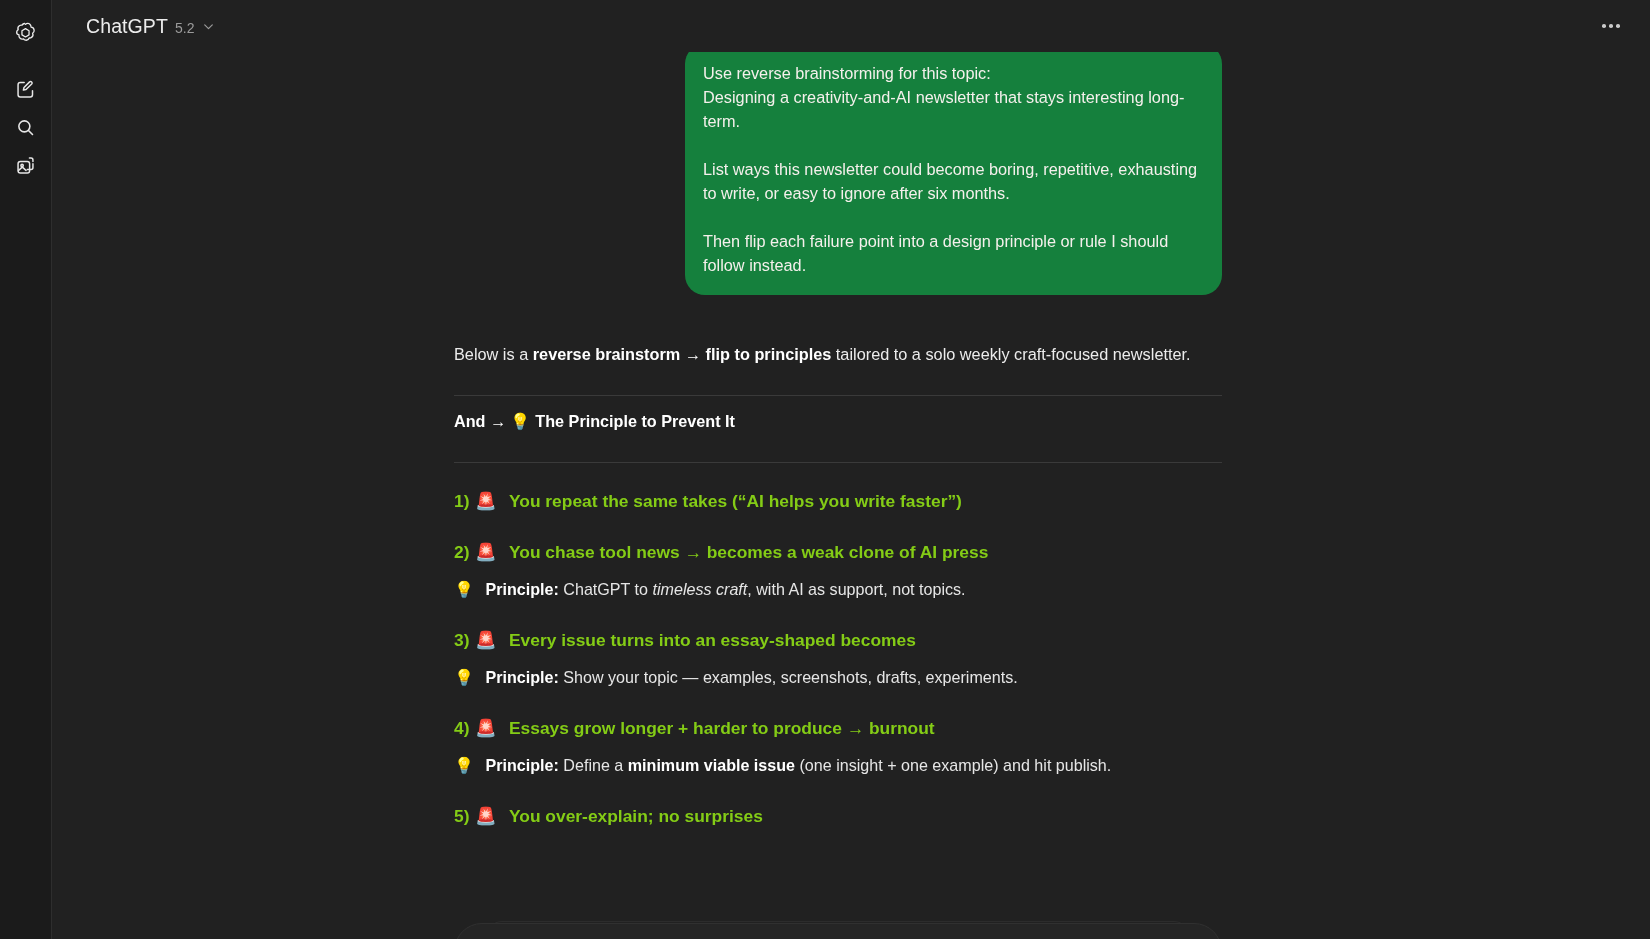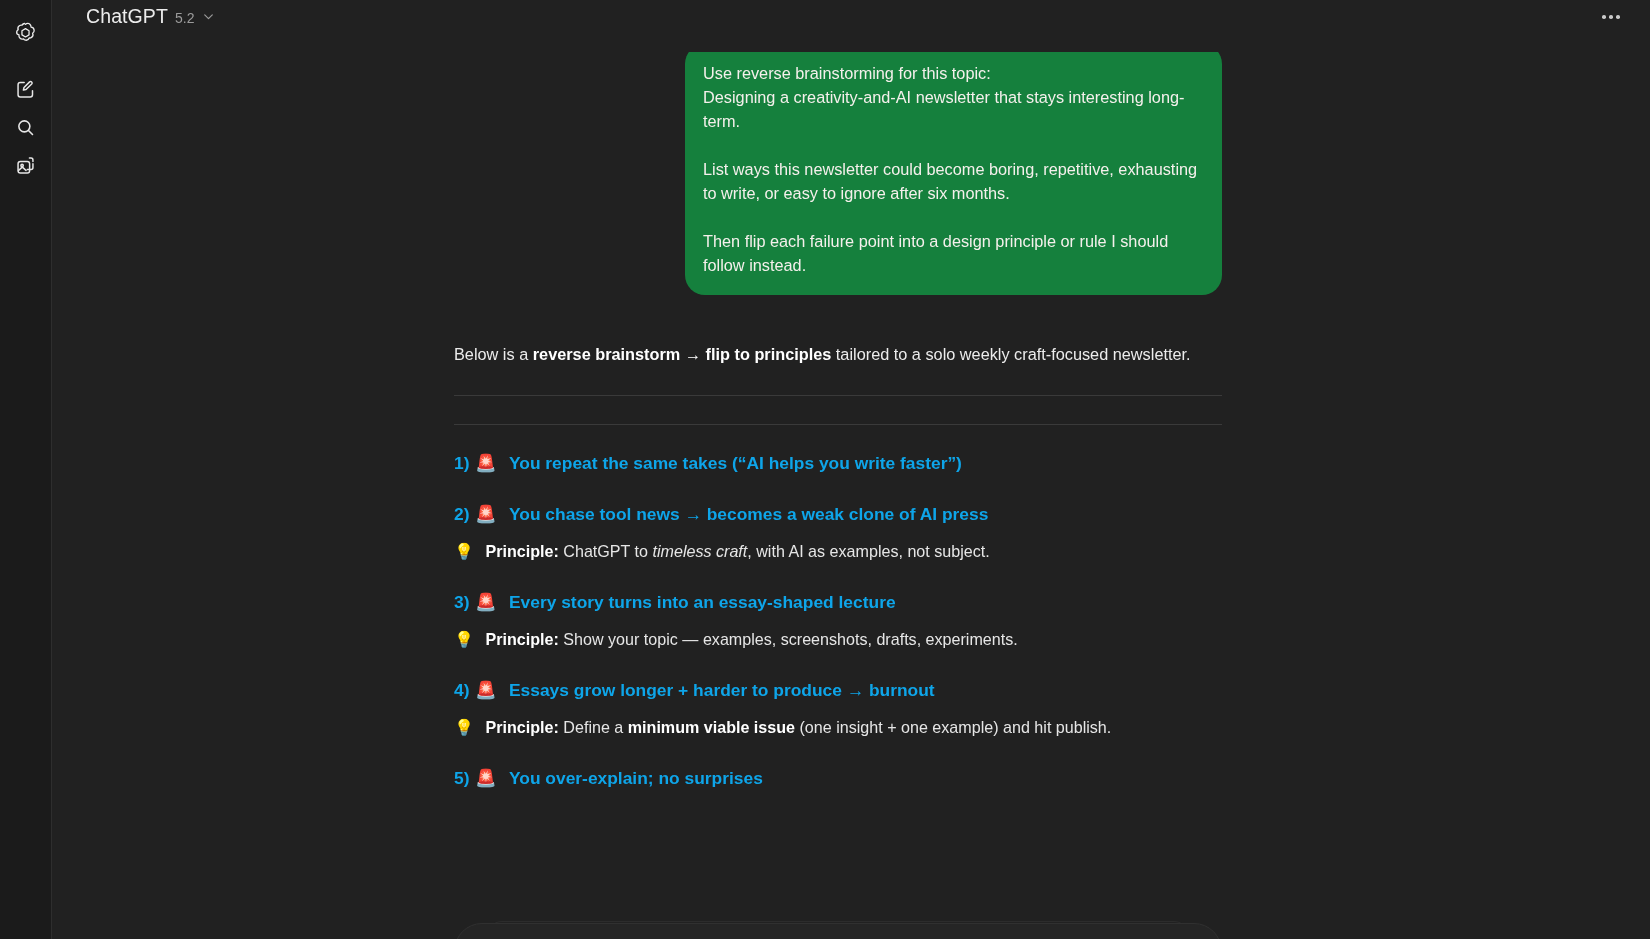--- a/index.html
+++ b/index.html
@@ -54,21 +54,21 @@
     background: #212121;
     overflow: hidden;
   }
 
   
   .topbar {
     position: absolute;
     top: 0; left: 0; right: 0;
     height: 52px;
     display: flex;
-    align-items: flex-start;
+    align-items: center;
     padding: 0 18px 0 30px;
     z-index: 6;
     background: #212121;
   }
   .model-selector {
     display: flex;
     align-items: baseline;
     gap: 7px;
     padding: 5px 10px 5px 4px;
     border-radius: 8px;
@@ -170,21 +170,21 @@
     line-height: 24px;
   }
 
   .list {
     margin-top: 0;
   }
   .list-item { margin-top: 25px; }
   .item-head {
     font-size: 17.4px;
     font-weight: 700;
-    color: #0ea5e9;
+    color: #84cc16;
     line-height: 26px;
   }
   .item-head .num { margin-right: 6px; }
   .item-head .emo { margin-right: 7px; }
   .principle {
     margin-top: 12px;
     font-size: 16.1px;
     line-height: 25px;
     color: #e6e6e6;
   }
@@ -298,36 +298,37 @@
 Then flip each failure point into a design principle or rule I should follow instead.</div>
         </div>
 
         <div class="assistant">
 
           <p class="lead"><span>Below is a </span><b>reverse brainstorm → flip to principles</b><span> tailored to a solo weekly craft-focused newsletter.</span></p>
 
           <hr class="rule">
 
 
+          <div class="section-sub"><span>And → </span><span class="emo">💡</span>&nbsp;<span>The Principle to Prevent It</span></div>
 
           <hr class="rule">
 
           <div class="list">
 
             <div class="list-item">
               <div class="item-head"><span class="num">1)</span><span class="emo">🚨</span>&nbsp;<span>You repeat the same takes (“AI helps you write faster”)</span></div>
             </div>
 
             <div class="list-item">
               <div class="item-head"><span class="num">2)</span><span class="emo">🚨</span>&nbsp;<span>You chase tool news → becomes a weak clone of AI press</span></div>
-              <div class="principle"><span class="emo">💡</span>&nbsp;<span class="lbl">Principle:</span><span> ChatGPT to </span><i>timeless craft</i><span>, with AI as examples, not subject.</span></div>
-            </div>
-
-            <div class="list-item">
-              <div class="item-head"><span class="num">3)</span><span class="emo">🚨</span>&nbsp;<span>Every story turns into an essay-shaped lecture</span></div>
+              <div class="principle"><span class="emo">💡</span>&nbsp;<span class="lbl">Principle:</span><span> ChatGPT to </span><i>timeless craft</i><span>, with AI as support, not topics.</span></div>
+            </div>
+
+            <div class="list-item">
+              <div class="item-head"><span class="num">3)</span><span class="emo">🚨</span>&nbsp;<span>Every issue turns into an essay-shaped becomes</span></div>
               <div class="principle"><span class="emo">💡</span>&nbsp;<span class="lbl">Principle:</span><span> Show your topic — examples, screenshots, drafts, experiments.</span></div>
             </div>
 
             <div class="list-item">
               <div class="item-head"><span class="num">4)</span><span class="emo">🚨</span>&nbsp;<span>Essays grow longer + harder to produce → burnout</span></div>
               <div class="principle"><span class="emo">💡</span>&nbsp;<span class="lbl">Principle:</span><span> Define a </span><b>minimum viable issue</b><span> (one insight + one example) and hit publish.</span></div>
             </div>
 
             <div class="list-item">
               <div class="item-head"><span class="num">5)</span><span class="emo">🚨</span>&nbsp;<span>You over-explain; no surprises</span></div>

